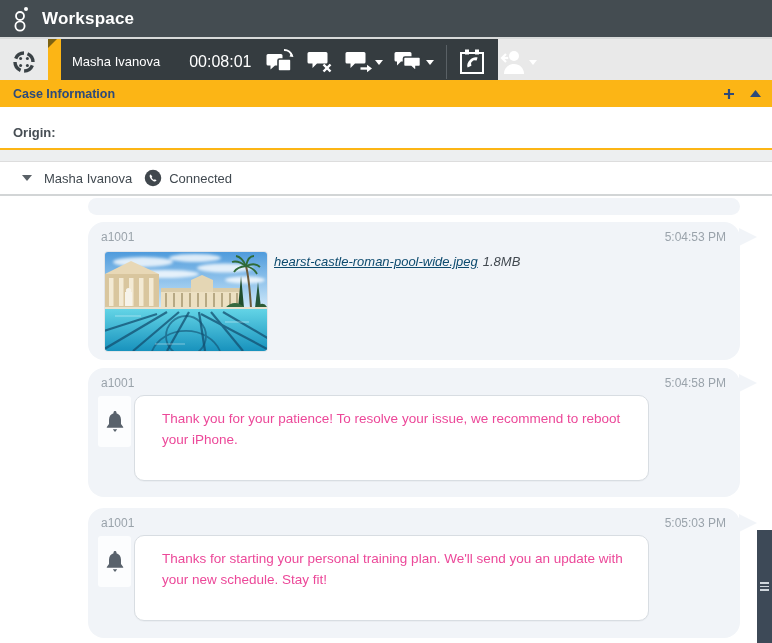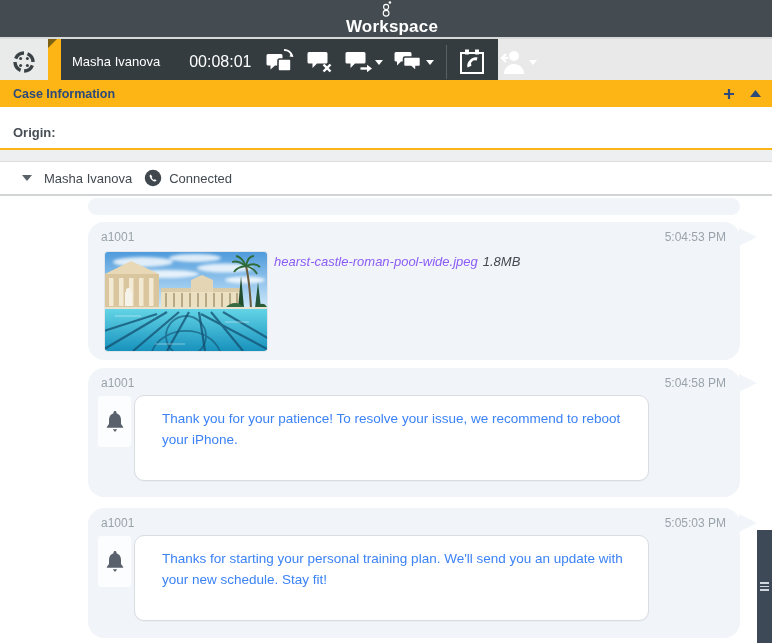--- a/index.html
+++ b/index.html
@@ -5,21 +5,21 @@
   * { margin:0; padding:0; box-sizing:border-box; }
   html,body { background:#fff; }
   .app {
     position:relative; width:772px; height:643px; overflow:hidden;
     font-family:"Liberation Sans","DejaVu Sans",sans-serif;
     background:#fff;
   }
   
   .app-header {
     position:absolute; left:0; top:0; width:772px; height:37px;
-    background:#444c51; display:flex; align-items:center; padding-left:12px;flex-direction:column;
+    background:#444c51; display:flex; align-items:center; padding-left:12px;
   }
   .app-header .logo { width:22px; height:27px; margin-right:8px; }
   .app-title { color:#fff; font-size:17px; font-weight:bold; letter-spacing:.2px; }
 
   
   .toolbar-row {
     position:absolute; left:0; top:37px; width:772px; height:47px;
     background:#e9e9e9; border-top:2px solid #d8dada; display:flex;
   }
   .status-box {
@@ -88,30 +88,30 @@
   .msg-head {
     display:flex; justify-content:space-between; align-items:center;
     padding:8px 14px 0 13px; font-size:12px; color:#9aa3ab;
   }
   .thumb {
     position:absolute; left:17px; top:30px; width:162px; height:99px;
     border-radius:3px; overflow:hidden; cursor:pointer; box-shadow:0 0 0 1px rgba(0,0,0,.06);
   }
   .thumb svg { display:block; width:100%; height:100%; }
   .att-line { position:absolute; left:186px; top:32px; font-size:13px; font-style:italic; color:#424950; }
-  .att-link { color:#8b5cf6; cursor:pointer;margin-top:20px; }
+  .att-link { text-decoration:underline; color:#0c4a6e; cursor:pointer;margin-top:20px; }
   .att-size { margin-left:5px; }
   .avatar {
     position:absolute; left:10px; top:28px; width:33px; height:51px;
     background:#fcfdfe; border-radius:3px; display:flex; align-items:center; justify-content:center;
   }
   .bubble {
     position:absolute; left:46px; top:27px; width:515px; height:86px;
     background:#fff; border:1px solid #d8dde2; border-radius:10px;
-    padding:13px 22px 0 27px; font-size:13.5px; color:#3b82f6; line-height:1.55;
+    padding:13px 22px 0 27px; font-size:13.5px; color:#ec4899; line-height:1.55;
     box-shadow:0 1px 1px rgba(0,0,0,.03);
   }
   .bubble .txt { display:block; max-width:462px; }
 
   .side-handle {
     position:absolute; right:0; top:334px; width:15px; height:113px;
     background:#3d4957; display:flex; align-items:center; justify-content:center; cursor:pointer;
   }
   .grip { display:flex; flex-direction:column; gap:2px; }
   .grip span { display:block; width:9px; height:1.5px; background:#cfd6dd; }

